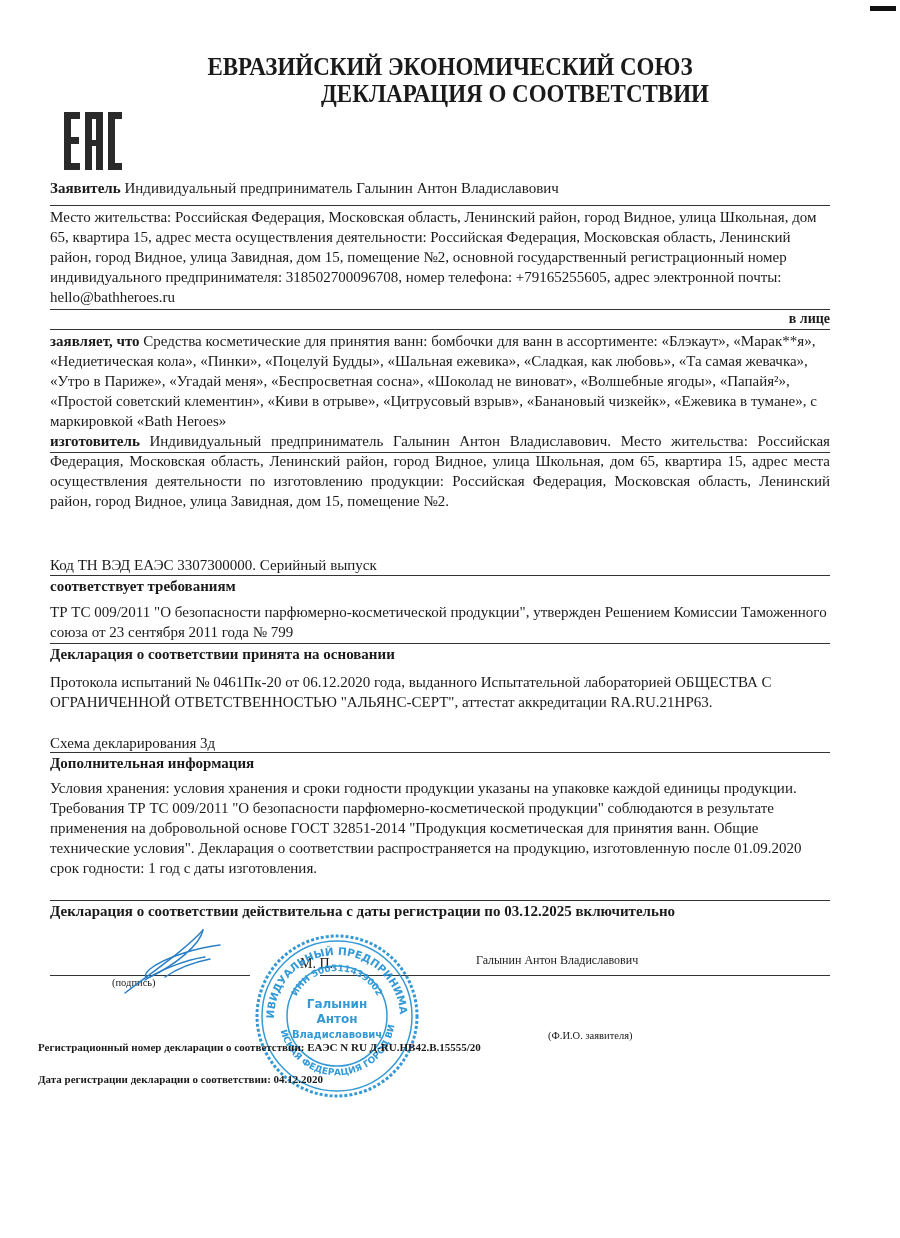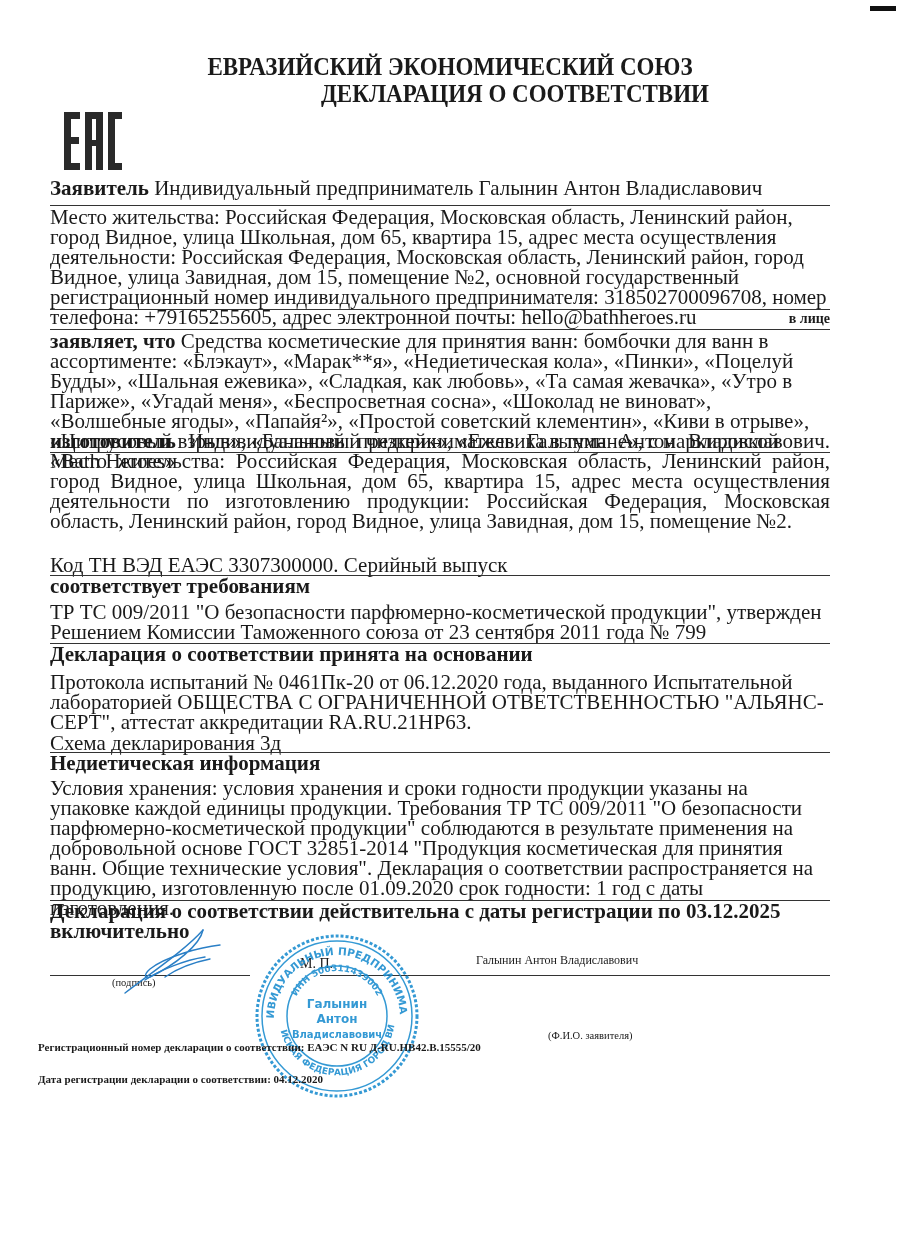--- a/index.html
+++ b/index.html
@@ -4,21 +4,21 @@
 <style>
   html, body { margin: 0; padding: 0; background: #ffffff; }
   body { width: 900px; height: 1238px; position: relative; overflow: hidden;
          font-family: "Liberation Serif", "DejaVu Serif", serif; color: #1a1a1a; }
   .corner-mark { position: absolute; left: 870px; top: 6px; width: 26px; height: 5px; background: #111; }
   .title { position: absolute; left: 0; width: 900px; text-align: center;
            font-weight: bold; font-size: 25px; letter-spacing: 0px; transform: scaleX(0.92); transform-origin: 50% 50%; }
   .title1 { top: 53px; left: 0px; }
   .title2 { top: 80px; left: 65px; }
   .eac { position: absolute; left: 62px; top: 110px; width: 62px; height: 62px; }
-  .section { position: absolute; left: 50px; width: 780px; font-size: 21px; line-height: 20px; }
+  .section { position: absolute; left: 50px; width: 780px; font-size: 15px; line-height: 20px; }
   .rule { position: absolute; left: 50px; width: 780px; height: 0; border-top: 1.6px solid #333; }
   .b { font-weight: bold; }
   .just { text-align: justify; }
   .sig-line { position: absolute; height: 0; border-top: 1.4px solid #333; }
   .small { position: absolute; font-size: 10.5px; }
   .name { position: absolute; font-size: 12px; }
   .stamp { position: absolute; left: 252px; top: 928px; width: 170px; height: 172px; opacity: 0.9; }
   .signature { position: absolute; left: 105px; top: 925px; width: 130px; height: 70px; }
   .bottom-line { position: absolute; left: 38px; font-weight: bold; font-size: 11px; }
 </style>
@@ -74,21 +74,21 @@
 
 <div class="section b" style="top:576px;">соответствует требованиям</div>
 <div class="section" style="top:602px;">ТР ТС 009/2011 "О безопасности парфюмерно-косметической продукции", утвержден Решением Комиссии Таможенного союза  от 23 сентября 2011 года № 799</div>
 <div class="rule" style="top:643px;"></div>
 
 <div class="section b" style="top:644px;">Декларация о соответствии принята на основании</div>
 <div class="section" style="top:672px;">Протокола испытаний № 0461Пк-20  от 06.12.2020 года, выданного Испытательной лабораторией ОБЩЕСТВА С ОГРАНИЧЕННОЙ ОТВЕТСТВЕННОСТЬЮ "АЛЬЯНС-СЕРТ", аттестат аккредитации RA.RU.21НР63.</div>
 <div class="section" style="top:733px;">Схема декларирования 3д</div>
 <div class="rule" style="top:752px;"></div>
 
-<div class="section b" style="top:753px;">Недиетическая информация</div>
+<div class="section b" style="top:753px;">Дополнительная информация</div>
 <div class="section" style="top:778px;">Условия хранения: условия хранения и сроки годности продукции указаны на упаковке каждой единицы продукции.  Требования ТР ТС 009/2011 "О безопасности парфюмерно-косметической продукции" соблюдаются в результате применения на добровольной основе ГОСТ 32851-2014 "Продукция косметическая для принятия ванн. Общие технические условия". Декларация о соответствии распространяется на продукцию, изготовленную после 01.09.2020 срок годности: 1 год с даты изготовления.</div>
 <div class="rule" style="top:900px;"></div>
 
 <div class="section b" style="top:901px;">Декларация о соответствии  действительна с даты регистрации по 03.12.2025 включительно</div>
 
 <div class="sig-line" style="left:50px; top:975px; width:200px;"></div>
 <div class="sig-line" style="left:320px; top:975px; width:510px;"></div>
 <div class="small" style="left:112px; top:977px;">(подпись)</div>
 <div class="name" style="left:300px; top:956px; font-size:14px;">М. П.</div>
 <div class="name" style="left:476px; top:953px;">Галынин Антон Владиславович</div>

